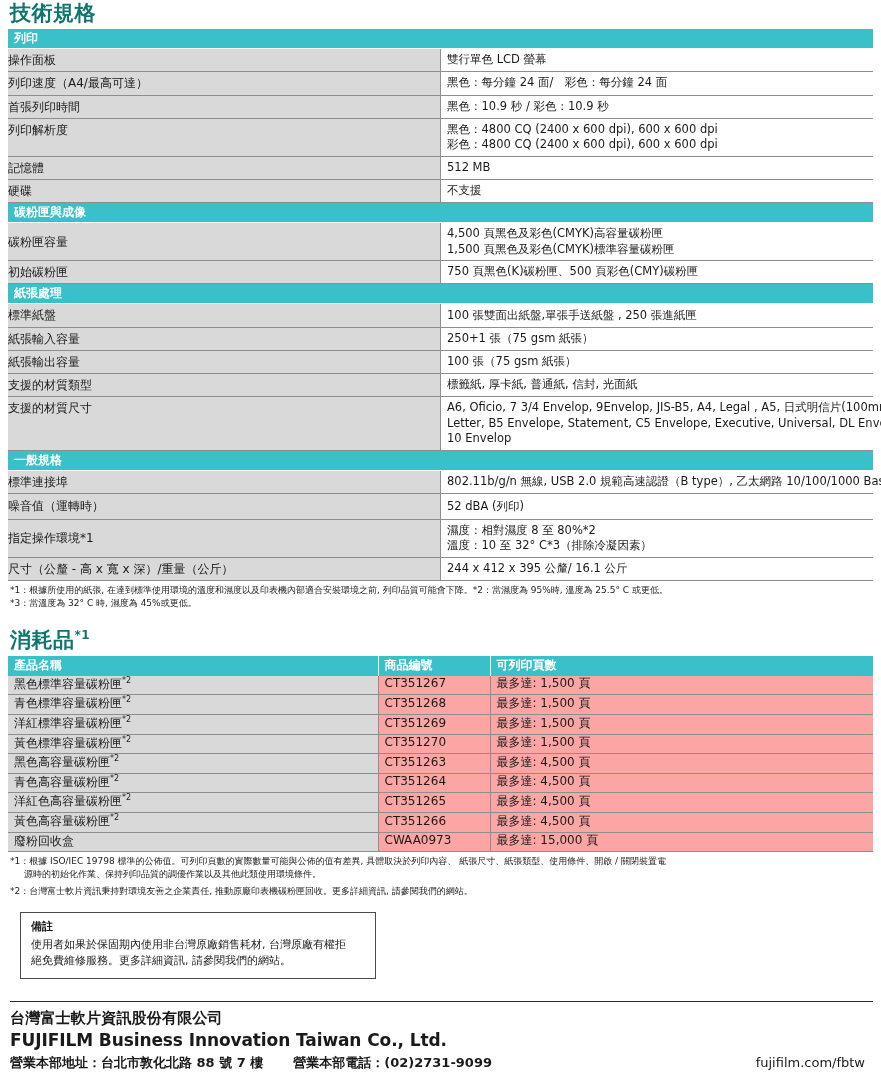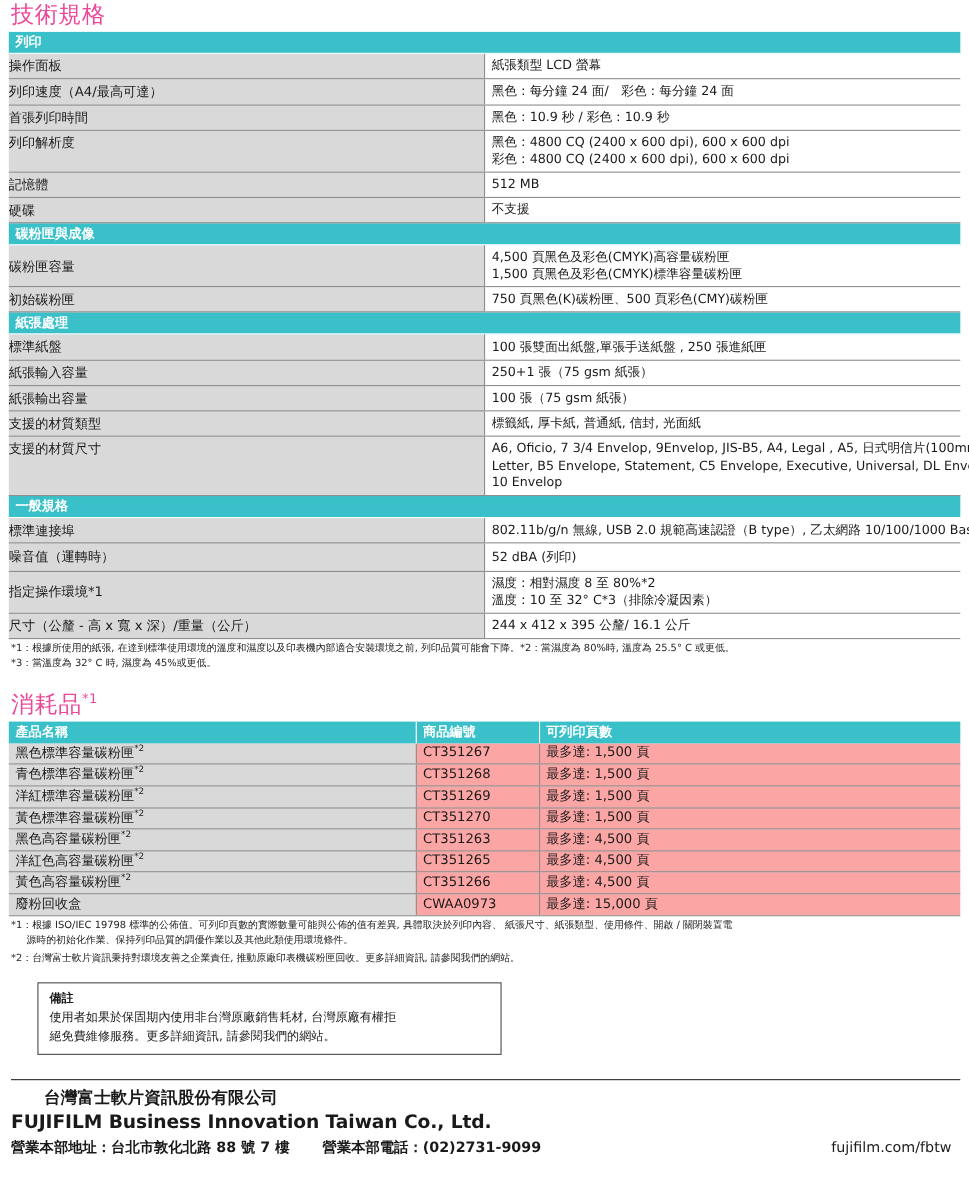--- a/index.html
+++ b/index.html
@@ -13,22 +13,22 @@
     font-family: "DejaVu Sans", "Liberation Sans", sans-serif;
     color: #1a1a1a;
     position: relative;
     overflow: hidden;
   }
   .page { width: 881px; padding: 0 8px; }
 
   
   .sec-title {
     font-size: 21px;
-    color: #ec4899;
-    font-weight: 400;
+    color: #0f766e;
+    font-weight: 700;
     letter-spacing: 0.5px;
     padding: 1px 0 4px 2px;
     line-height: 1.15;
   }
   .sec-title .sup { font-size: 12px; vertical-align: super; }
 
   
   table.spec {
     width: 100%;
     border-collapse: collapse;
@@ -105,41 +105,40 @@
     border-left: 1px solid #8e8e8e;
     line-height: 1.3;
     font-size: 12px;
     white-space: nowrap;
   }
   table.cons td:first-child { border-left: none; }
   table.cons td.c-code, table.cons td.c-yield { background: #fca5a5; }
 
   
   .notebox {
-    margin: 14px 0 0 26px;
-    width: 422px;
+    margin: 14px 0 0 12px;
+    width: 356px;
     border: 1px solid #4a4a4a;
     padding: 6px 8px 8px 10px;
     font-size: 11px;
     line-height: 1.5;
     background: #ffffff;
   }
   .notebox .nb-title { font-weight: bold; margin-bottom: 1px; }
 
   
   .footer-rule {
     border-top: 1px solid #2a2a2a;
     margin: 22px 0 0 2px;
   }
   .f-cn {
     font-size: 15px;
     font-weight: bold;
     padding: 7px 0 1px 2px;
     letter-spacing: 0.2px;
-    margin-left: 30px;
   }
   .f-en {
     font-size: 17px;
     font-weight: bold;
     padding: 1px 0 2px 2px;
     letter-spacing: -0.1px;
   }
   .f-row {
     display: flex;
     align-items: baseline;
@@ -158,21 +157,21 @@
 
   <table class="spec">
     <tbody>
 
       <tr class="band">
         <td colspan="2">列印</td>
       </tr>
       <tr>
         <td class="lbl">操作面板</td>
         <td class="val">
-            <span class="line">紙張類型 LCD 螢幕</span>
+            <span class="line">雙行單色 LCD 螢幕</span>
           </td>
       </tr>
       <tr>
         <td class="lbl">列印速度（A4/最高可達）</td>
         <td class="val">
             <span class="line">黑色：每分鐘 24 面/　彩色：每分鐘 24 面</span>
           </td>
       </tr>
       <tr>
         <td class="lbl">首張列印時間</td>
@@ -278,21 +277,21 @@
       <tr>
         <td class="lbl">尺寸（公釐 - 高 x 寬 x 深）/重量（公斤）</td>
         <td class="val">
             <span class="line">244 x 412 x 395 公釐/ 16.1 公斤</span>
           </td>
       </tr>
     </tbody>
   </table>
 
   <div class="fn-block">
-    <div class="fn">*1：根據所使用的紙張, 在達到標準使用環境的溫度和濕度以及印表機內部適合安裝環境之前, 列印品質可能會下降。*2：當濕度為 80%時, 溫度為 25.5° C 或更低。</div>
+    <div class="fn">*1：根據所使用的紙張, 在達到標準使用環境的溫度和濕度以及印表機內部適合安裝環境之前, 列印品質可能會下降。*2：當濕度為 95%時, 溫度為 25.5° C 或更低。</div>
     <div class="fn">*3：當溫度為 32° C 時, 濕度為 45%或更低。</div>
   </div>
 
   <div class="sec-title" style="padding-top:18px"><span>消耗品</span><span class="sup">*1</span></div>
 
   <table class="cons">
     <colgroup>
       <col style="width:370px">
       <col style="width:112px">
       <col>
@@ -321,20 +320,25 @@
         <td class="c-yield">最多達: 1,500 頁</td>
       </tr>
       <tr>
         <td class="c-name"><span>黃色標準容量碳粉匣</span><span class="sup">*2</span></td>
         <td class="c-code">CT351270</td>
         <td class="c-yield">最多達: 1,500 頁</td>
       </tr>
       <tr>
         <td class="c-name"><span>黑色高容量碳粉匣</span><span class="sup">*2</span></td>
         <td class="c-code">CT351263</td>
+        <td class="c-yield">最多達: 4,500 頁</td>
+      </tr>
+      <tr>
+        <td class="c-name"><span>青色高容量碳粉匣</span><span class="sup">*2</span></td>
+        <td class="c-code">CT351264</td>
         <td class="c-yield">最多達: 4,500 頁</td>
       </tr>
       <tr>
         <td class="c-name"><span>洋紅色高容量碳粉匣</span><span class="sup">*2</span></td>
         <td class="c-code">CT351265</td>
         <td class="c-yield">最多達: 4,500 頁</td>
       </tr>
       <tr>
         <td class="c-name"><span>黃色高容量碳粉匣</span><span class="sup">*2</span></td>
         <td class="c-code">CT351266</td>

